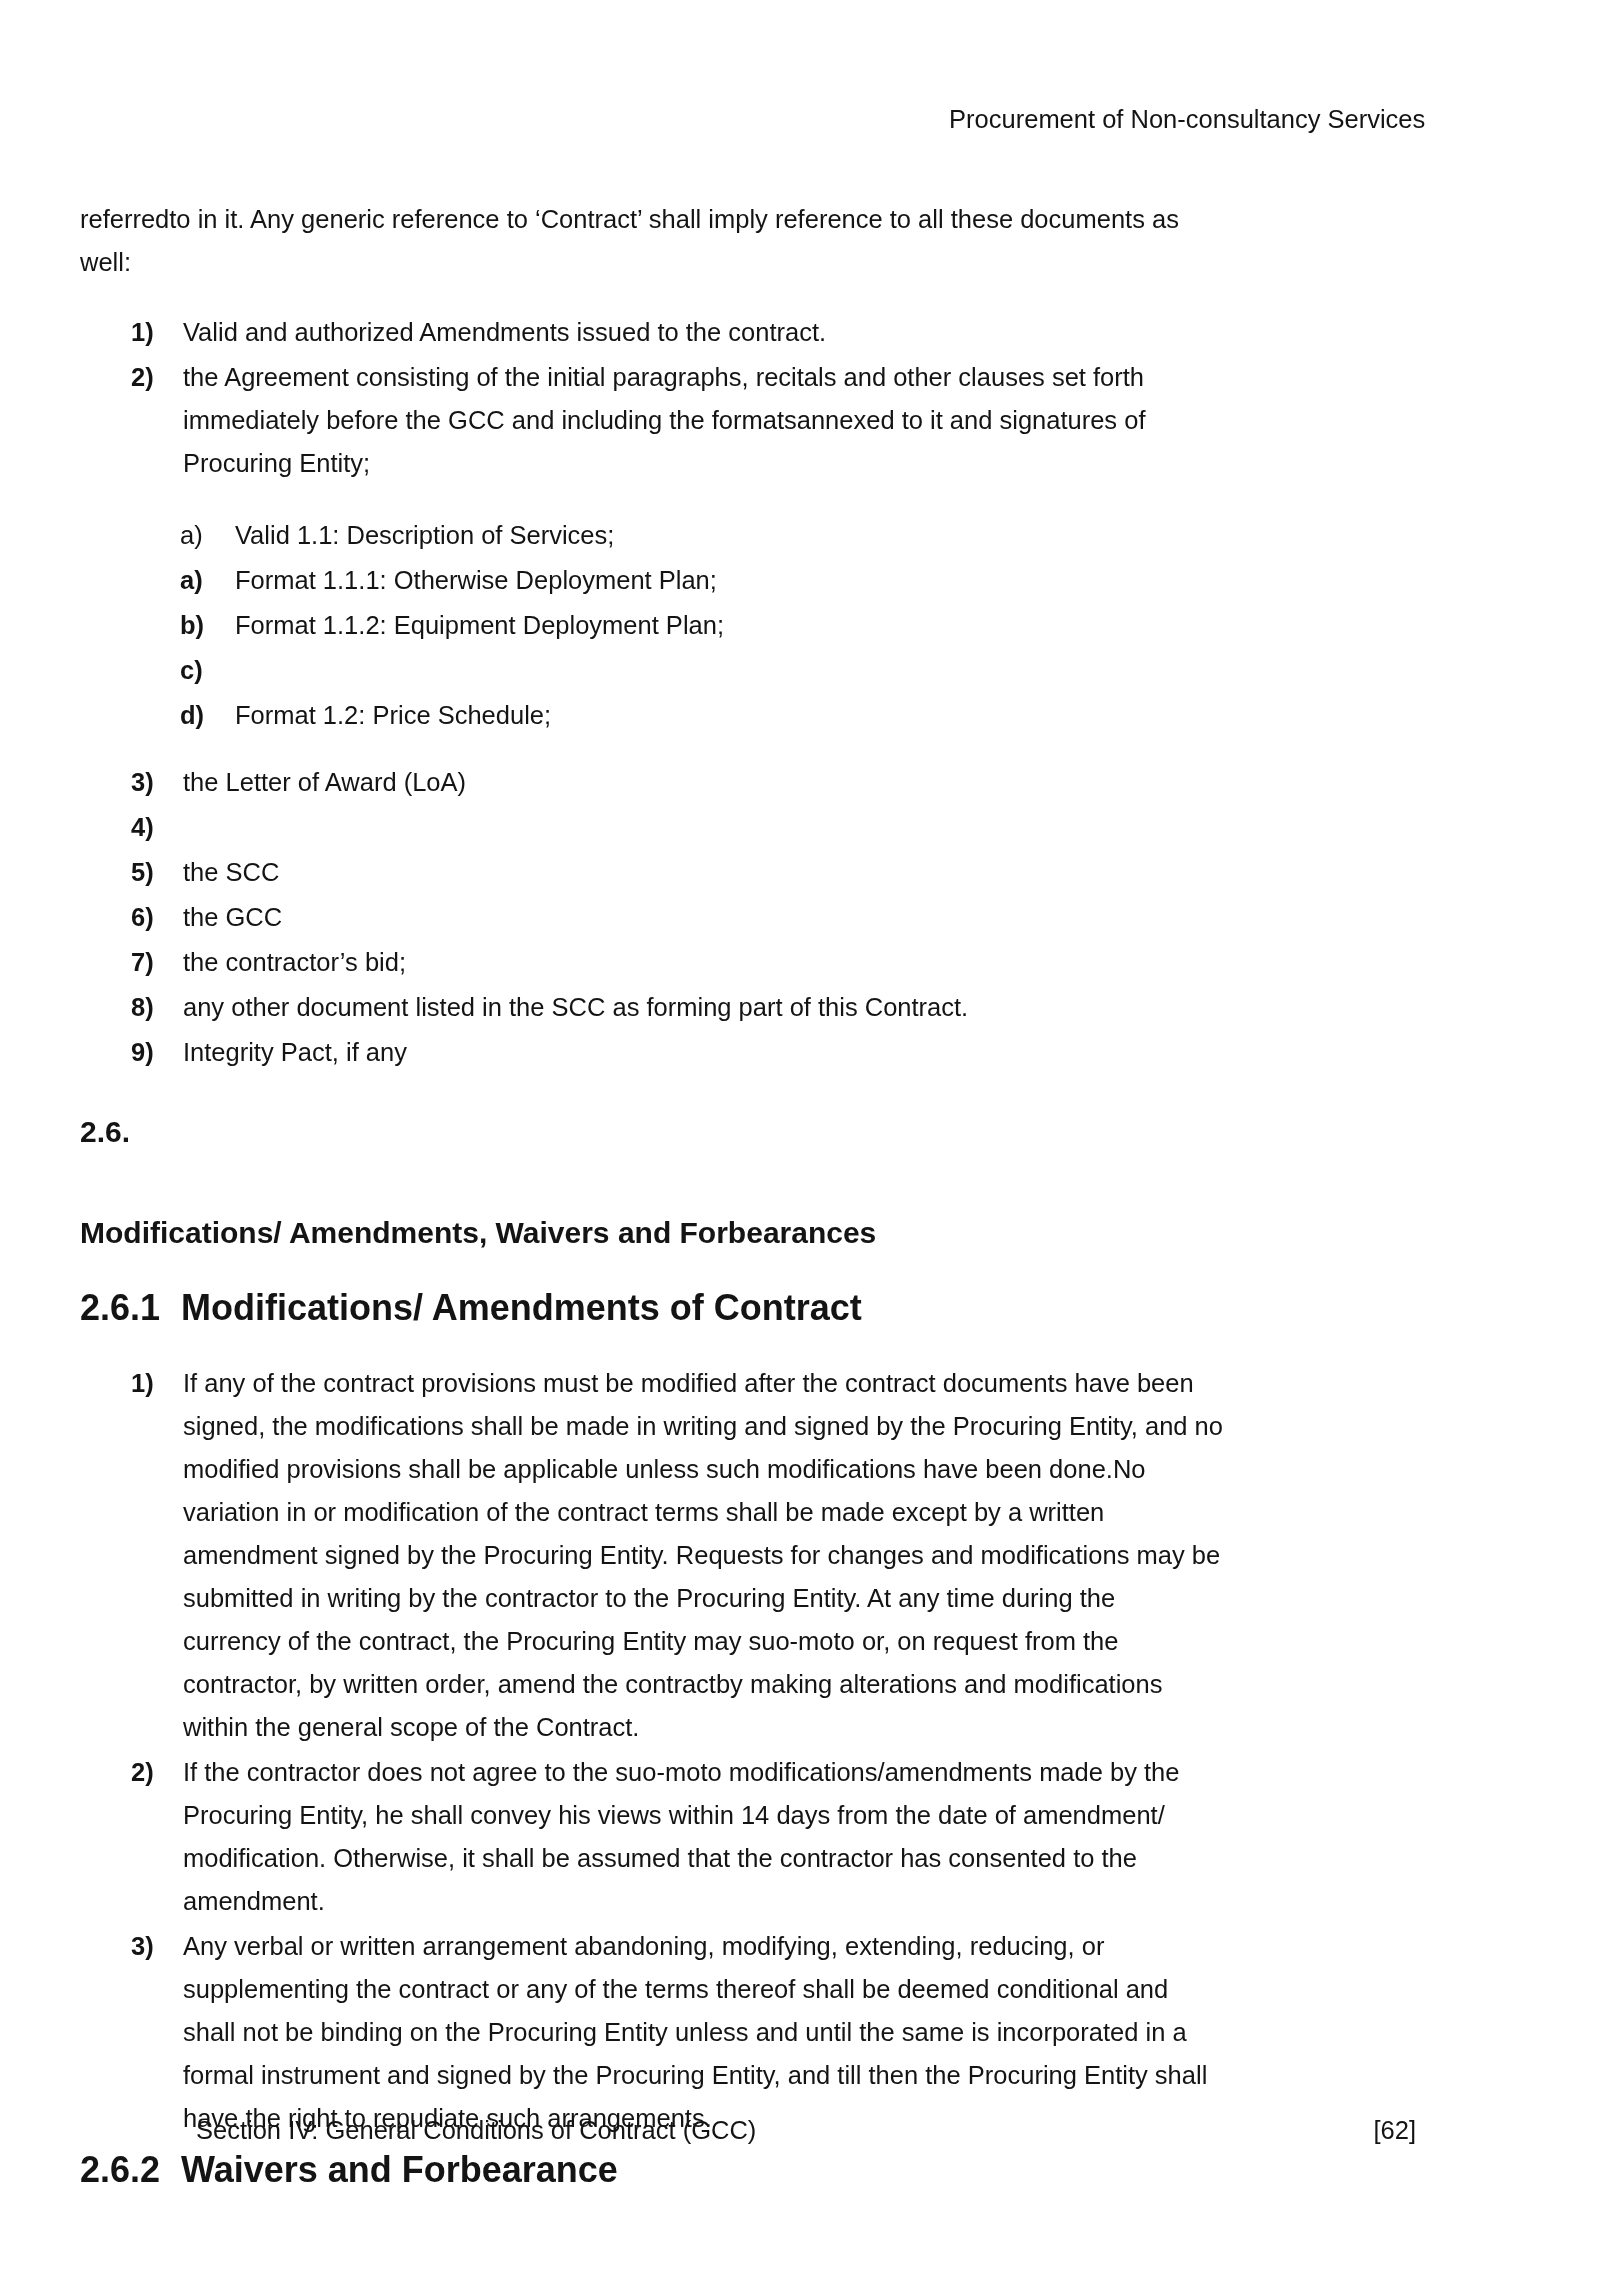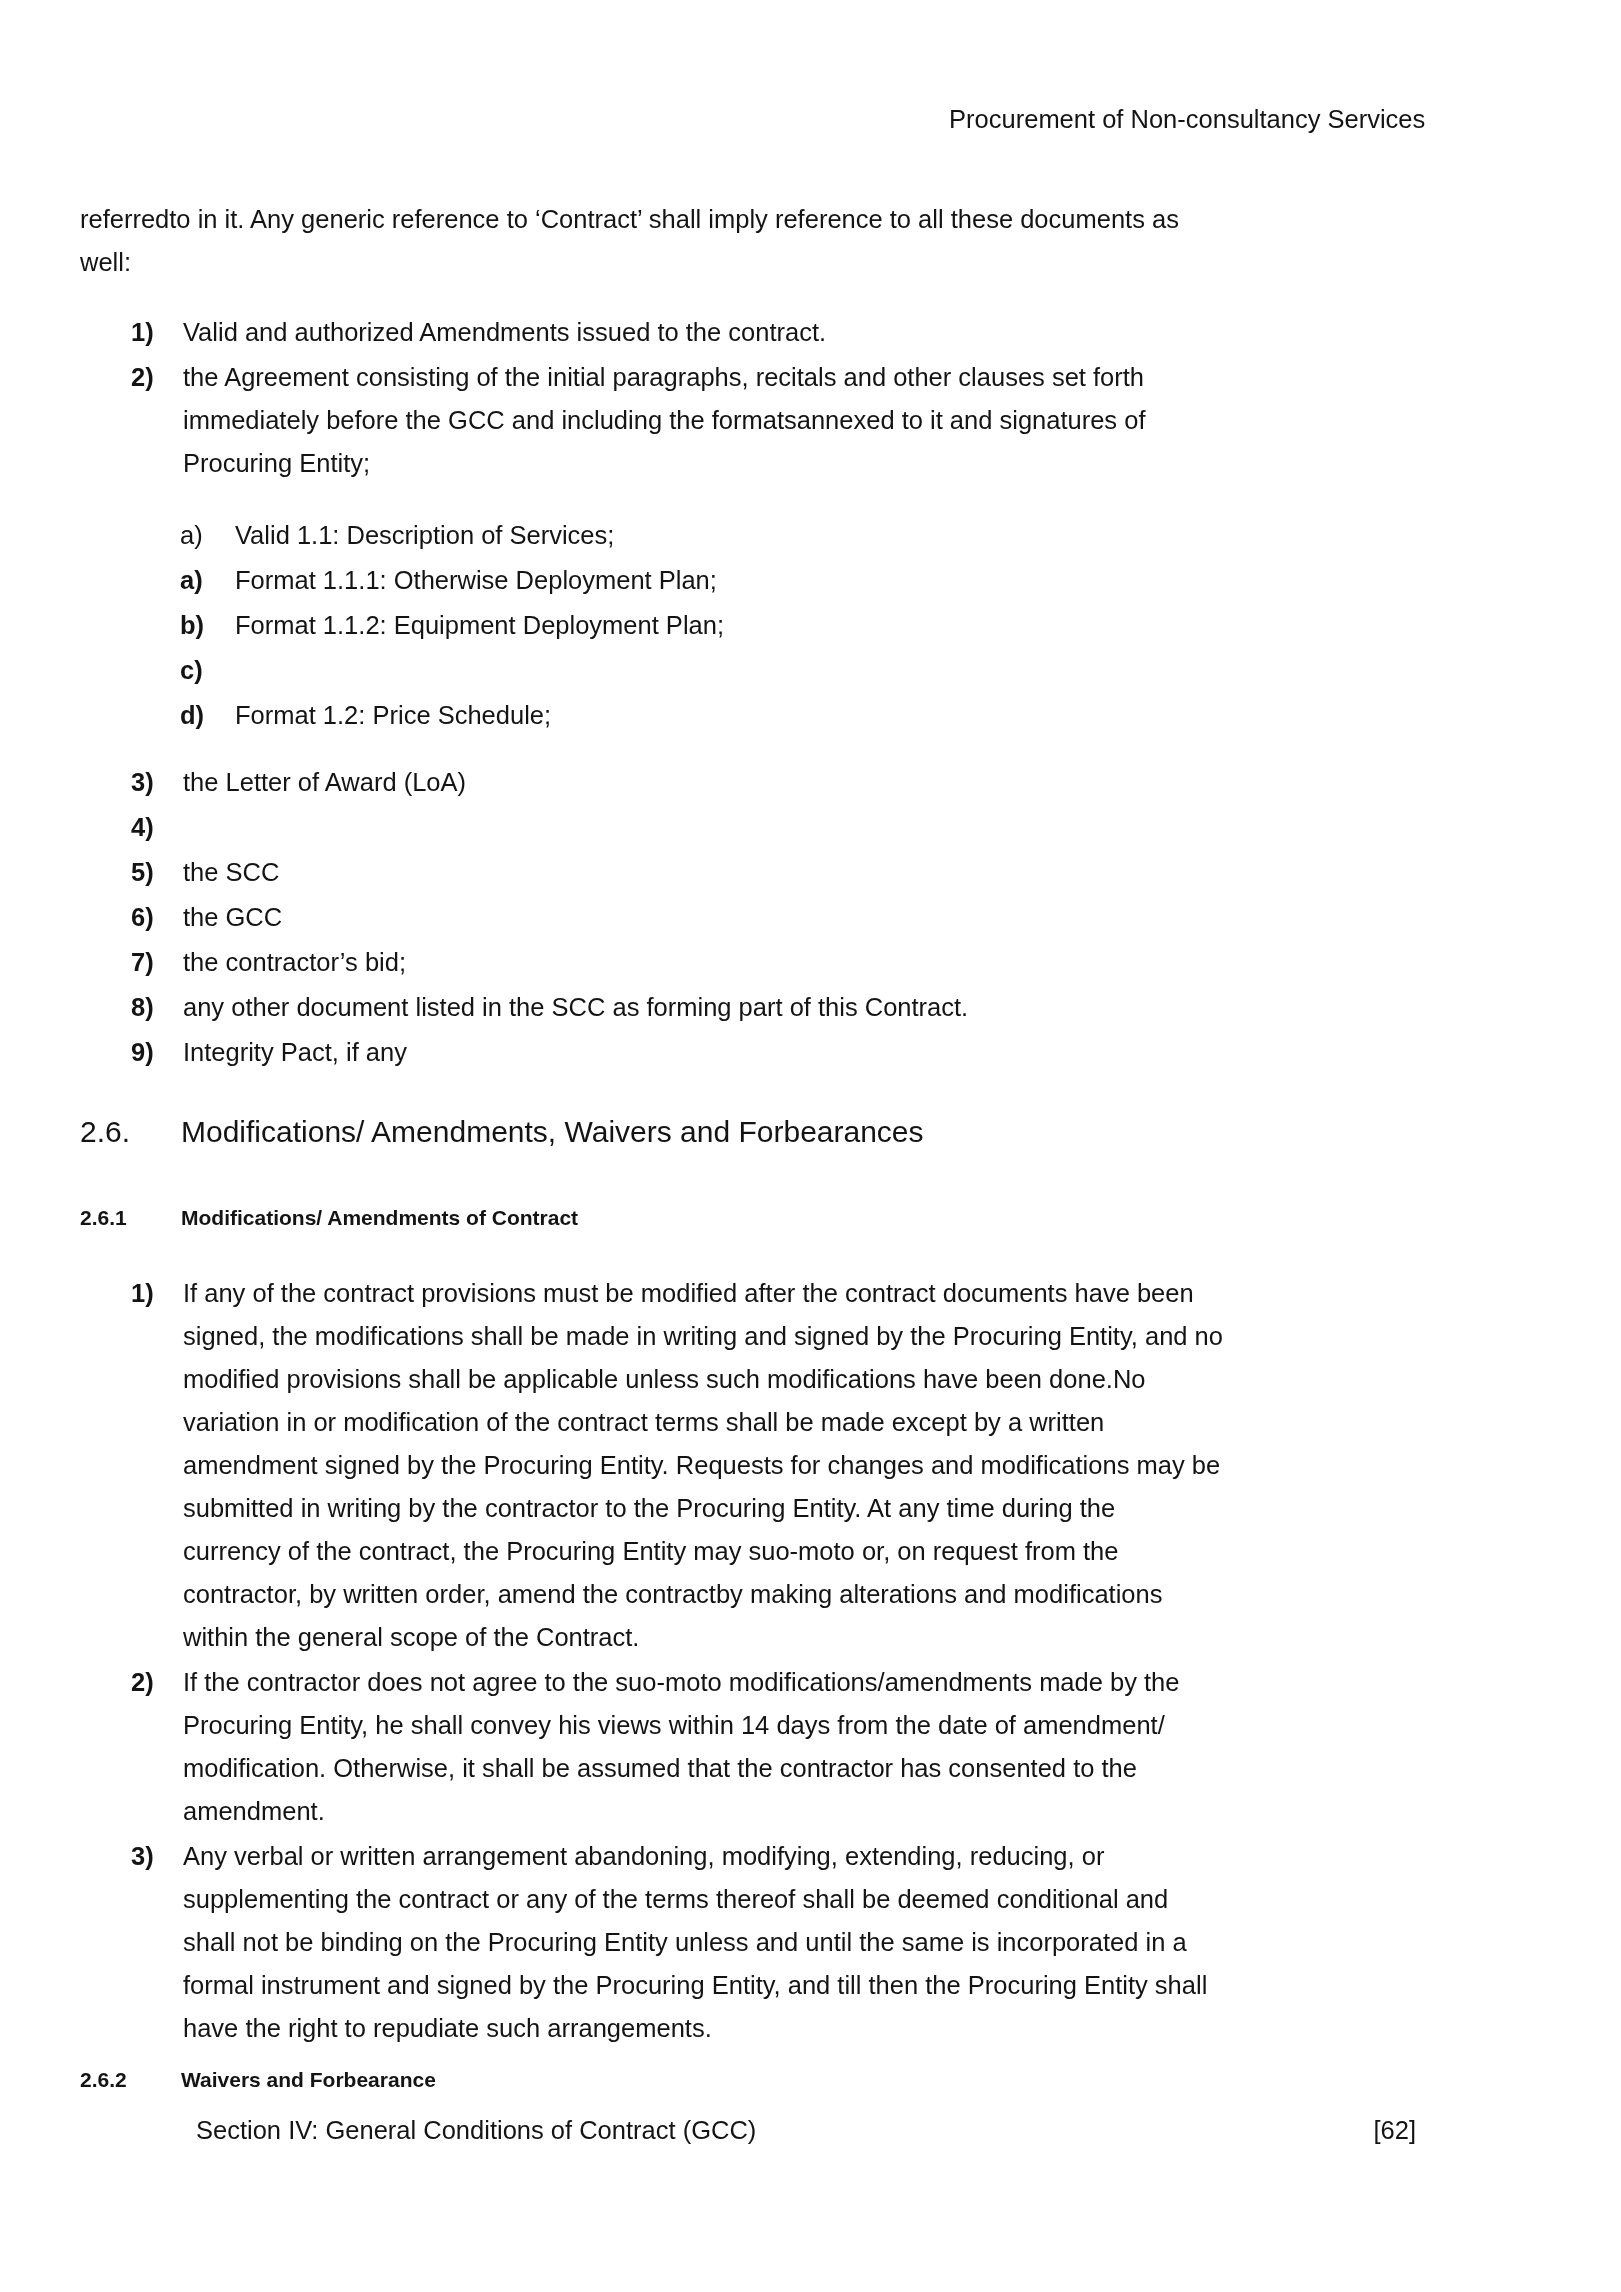--- a/index.html
+++ b/index.html
@@ -22,23 +22,23 @@
   .li { display: flex; margin: 0 0 2px 0; }
   .li .num { width: 52px; flex: 0 0 52px; font-weight: bold; }
   .li .txt { white-space: pre-line; }
   .lvl1 { margin-left: 51px; }
   .lvl2 { margin-left: 100px; }
   .lvl2 .num { width: 55px; flex: 0 0 55px; }
   .num.reg { font-weight: normal; }
 
   .sub { margin-top: 29px; margin-bottom: 23.5px; }
 
-  .h26 { display: flex; font-weight: normal; font-size: 30px; line-height: 49px; margin: 33px 0 40px 0; }
+  .h26 { display: flex; font-weight: bold; font-size: 30px; line-height: 49px; margin: 33px 0 29px 0; flex-direction: column; }
   .h26 .hnum { width: 101px; flex: 0 0 101px; }
-  .h2x { display: flex; font-weight: bold; font-size: 21px; line-height: 43px; }
+  .h2x { display: flex; font-weight: bold; font-size: 36px; line-height: 43px; }
   .h2x .hnum { width: 101px; flex: 0 0 101px; }
   .h261 { margin: 0 0 33px 0; }
   .h262 { margin: 7.8px 0 0 0; }
 
   .footer { position: absolute; left: 196px; right: 196px; top: 2109px; line-height: 43px; }
   .footer .pg { position: absolute; right: 9px; top: 0; }
 </style>
 </head>
 <body>
 

